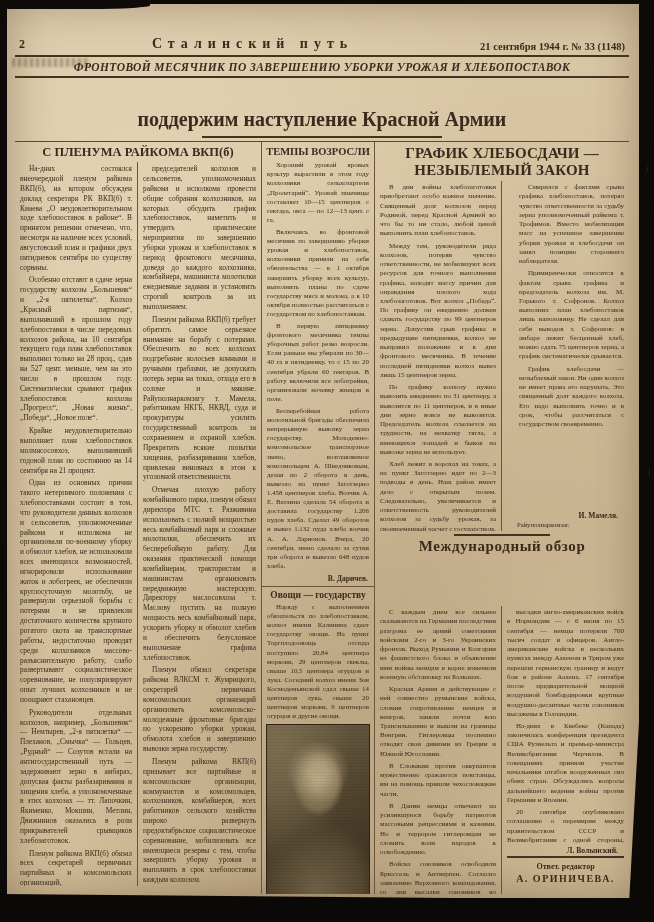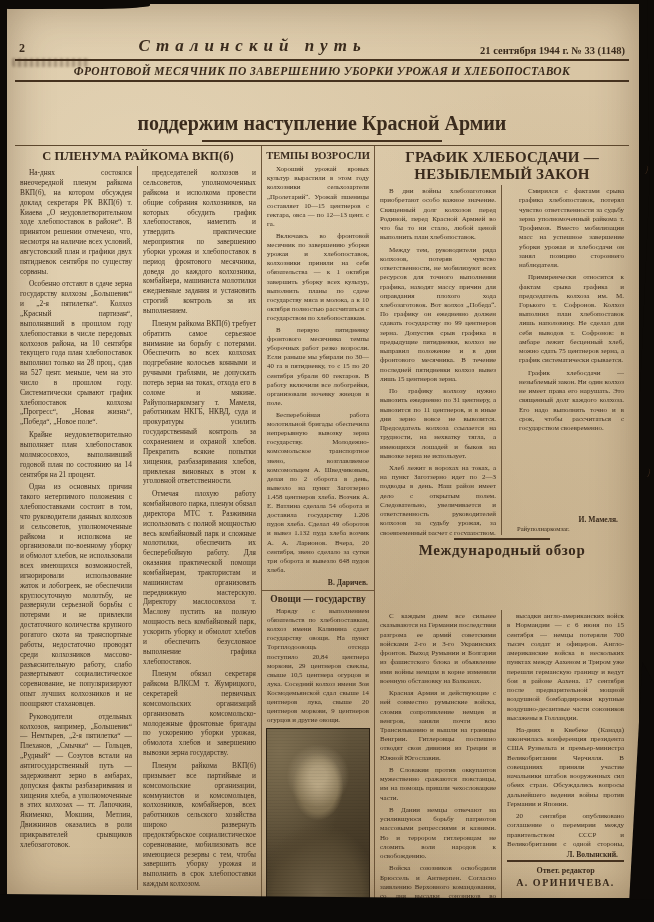--- a/index.html
+++ b/index.html
@@ -27,21 +27,21 @@
   .edge-right{position:absolute;right:0;top:0;width:15px;height:100%;background:#0d0a07;clip-path:polygon(55% 0,100% 0,100% 100%,0 100%,0 45%,70% 20%);}
   .edge-right-wide{position:absolute;right:0;bottom:0;width:26px;height:260px;background:#0c0907;clip-path:polygon(55% 0,100% 8%,100% 100%,0 100%);}
   .pen-mark{position:absolute;width:6px;height:9px;border-right:1.5px solid rgba(60,40,25,.75);transform:rotate(14deg);border-radius:40%;}
   .smudge{position:absolute;left:12px;top:58px;width:78px;height:9px;opacity:.55;filter:blur(1px);border-radius:2px;
     background:repeating-linear-gradient(90deg,rgba(60,40,25,.6) 0 3px,rgba(60,40,25,.12) 3px 6px);}
 
   
   .header{display:flex;justify-content:space-between;align-items:flex-end;
     padding:33px 4px 3px;border-bottom:2px solid #45321f;font-weight:bold;}
   .page-num{font-size:12px;}
-  .masthead{font-size:17px;letter-spacing:6px;font-style:italic;}
+  .masthead{font-size:14px;letter-spacing:6px;}
   .date-issue{font-size:10.5px;}
   .banner{text-align:center;font-style:italic;font-weight:bold;font-size:11.5px;
     letter-spacing:.4px;padding:4px 0 3px;border-bottom:2px solid #45321f;}
   .headline{text-align:center;font-weight:bold;font-size:20px;line-height:1.18;padding:6px 6px 4px;}
   .headline-rule{width:240px;height:2px;background:#45321f;margin:1px auto 3px;}
 
   
   .main{display:flex;border-top:1px solid #5d472d;height:752px;}
   .group-a{width:246px;box-sizing:border-box;}
   .col3{width:114px;box-sizing:border-box;border-left:1px solid #6b5438;border-right:1px solid #6b5438;overflow:hidden;}
@@ -120,20 +120,21 @@
 
     <div class="group-a">
       <div class="art-head plenum-head">С ПЛЕНУМА РАЙКОМА ВКП(б)</div>
       <div class="plenum-cols">
         <div class="pcol pcol-1">
             <p class="para">На-днях состоялся внеочередной пленум райкома ВКП(б), на котором обсужден доклад секретаря РК ВКП(б) т. Киаева „О неудовлетворительном ходе хлебопоставок в районе“. В принятом решении отмечено, что, несмотря на наличие всех условий, августовский план и графики двух пятидневок сентября по существу сорваны.</p>
             <p class="para">Особенно отстают в сдаче зерна государству колхозы „Большевик“ и „2-я пятилетка“. Колхоз „Красный партизан“, выполнявший в прошлом году хлебопоставки в числе передовых колхозов района, на 10 сентября текущего года план хлебопоставок выполнил только на 28 проц., сдав на 527 цент. меньше, чем на это число в прошлом году. Систематически срывают график хлебопоставок колхозы „Прогресс“, „Новая жизнь“, „Победа“, „Новое поле“.</p>
             <p class="para">Крайне неудовлетворительно выполняет план хлебопоставок молмясосовхоз, выполнивший годовой план по состоянию на 14 сентября на 21 процент.</p>
             <p class="para">Одна из основных причин такого нетерпимого положения с хлебопоставками состоит в том, что руководители данных колхозов и сельсоветов, уполномоченные райкома и исполкома не организовали по-военному уборку и обмолот хлебов, не использовали всех имеющихся возможностей, игнорировали использование жаток и лобогреек, не обеспечили круглосуточную молотьбу, не развернули серьезной борьбы с потерями и не привлекли достаточного количества крупного рогатого скота на транспортные работы, недостаточно проводят среди колхозников массово-разъяснительную работу, слабо развертывают социалистическое соревнование, не популяризируют опыт лучших колхозников и не поощряют стахановцев.</p>
             <p class="para">Руководители отдельных колхозов, например, „Большевик“ — Немтырев, „2-я пятилетка“ — Плеханов, „Смычка“ — Гольцев, „Рудный“ — Созутов встали на антигосударственный путь — задерживают зерно в амбарах, допуская факты разбазаривания и хищения хлеба, а уполномоченные в этих колхозах — тт. Лапочкин, Якименко, Мокшин, Метлин, Движнинов оказались в роли прикрывателей срывщиков хлебозаготовок.</p>
+            <p class="para">Пленум райкома ВКП(б) обязал всех секретарей первичных партийных и комсомольских организаций,</p>
           </div>
         <div class="pcol">
             <p class="para">председателей колхозов и сельсоветов, уполномоченных райкома и исполкома провести общие собрания колхозников, на которых обсудить график хлебопоставок, наметить и утвердить практические мероприятия по завершению уборки урожая и хлебопоставок в период фронтового месячника, доведя до каждого колхозника, комбайнера, машиниста молотилки ежедневные задания и установить строгий контроль за их выполнением.</p>
             <p class="para">Пленум райкома ВКП(б) требует обратить самое серьезное внимание на борьбу с потерями. Обеспечить во всех колхозах подгребание колосьев конными и ручными граблями, не допускать потерь зерна на токах, отхода его в соломе и мякине. Райуполнаркомзагу т. Мамеля, работникам НКГБ, НКВД, суда и прокуратуры усилить государственный контроль за сохранением и охраной хлебов. Прекратить всякие попытки хищения, разбазаривания хлебов, привлекая виновных в этом к уголовной ответственности.</p>
             <p class="para">Отмечая плохую работу комбайнового парка, пленум обязал директора МТС т. Разживина использовать с полной мощностью весь комбайновый парк и сложные молотилки, обеспечить их бесперебойную работу. Для оказания практической помощи комбайнерам, трактористам и машинистам организовать передвижную мастерскую. Директору маслосовхоза т. Маслову пустить на полную мощность весь комбайновый парк, ускорить уборку и обмолот хлебов и обеспечить безусловное выполнение графика хлебопоставок.</p>
             <p class="para">Пленум обязал секретаря райкома ВЛКСМ т. Жумрицкого, секретарей первичных комсомольских организаций организовать комсомольско-молодежные фронтовые бригады по ускорению уборки урожая, обмолота хлебов и завершению вывозки зерна государству.</p>
             <p class="para">Пленум райкома ВКП(б) призывает все партийные и комсомольские организации, коммунистов и комсомольцев, колхозников, комбайнеров, всех работников сельского хозяйства широко развернуть предоктябрьское социалистическое соревнование, мобилизовать все имеющиеся резервы с тем, чтобы завершить уборку урожая и выполнить в срок хлебопоставки каждым колхозом.</p>
           </div>
       </div>
     </div>

